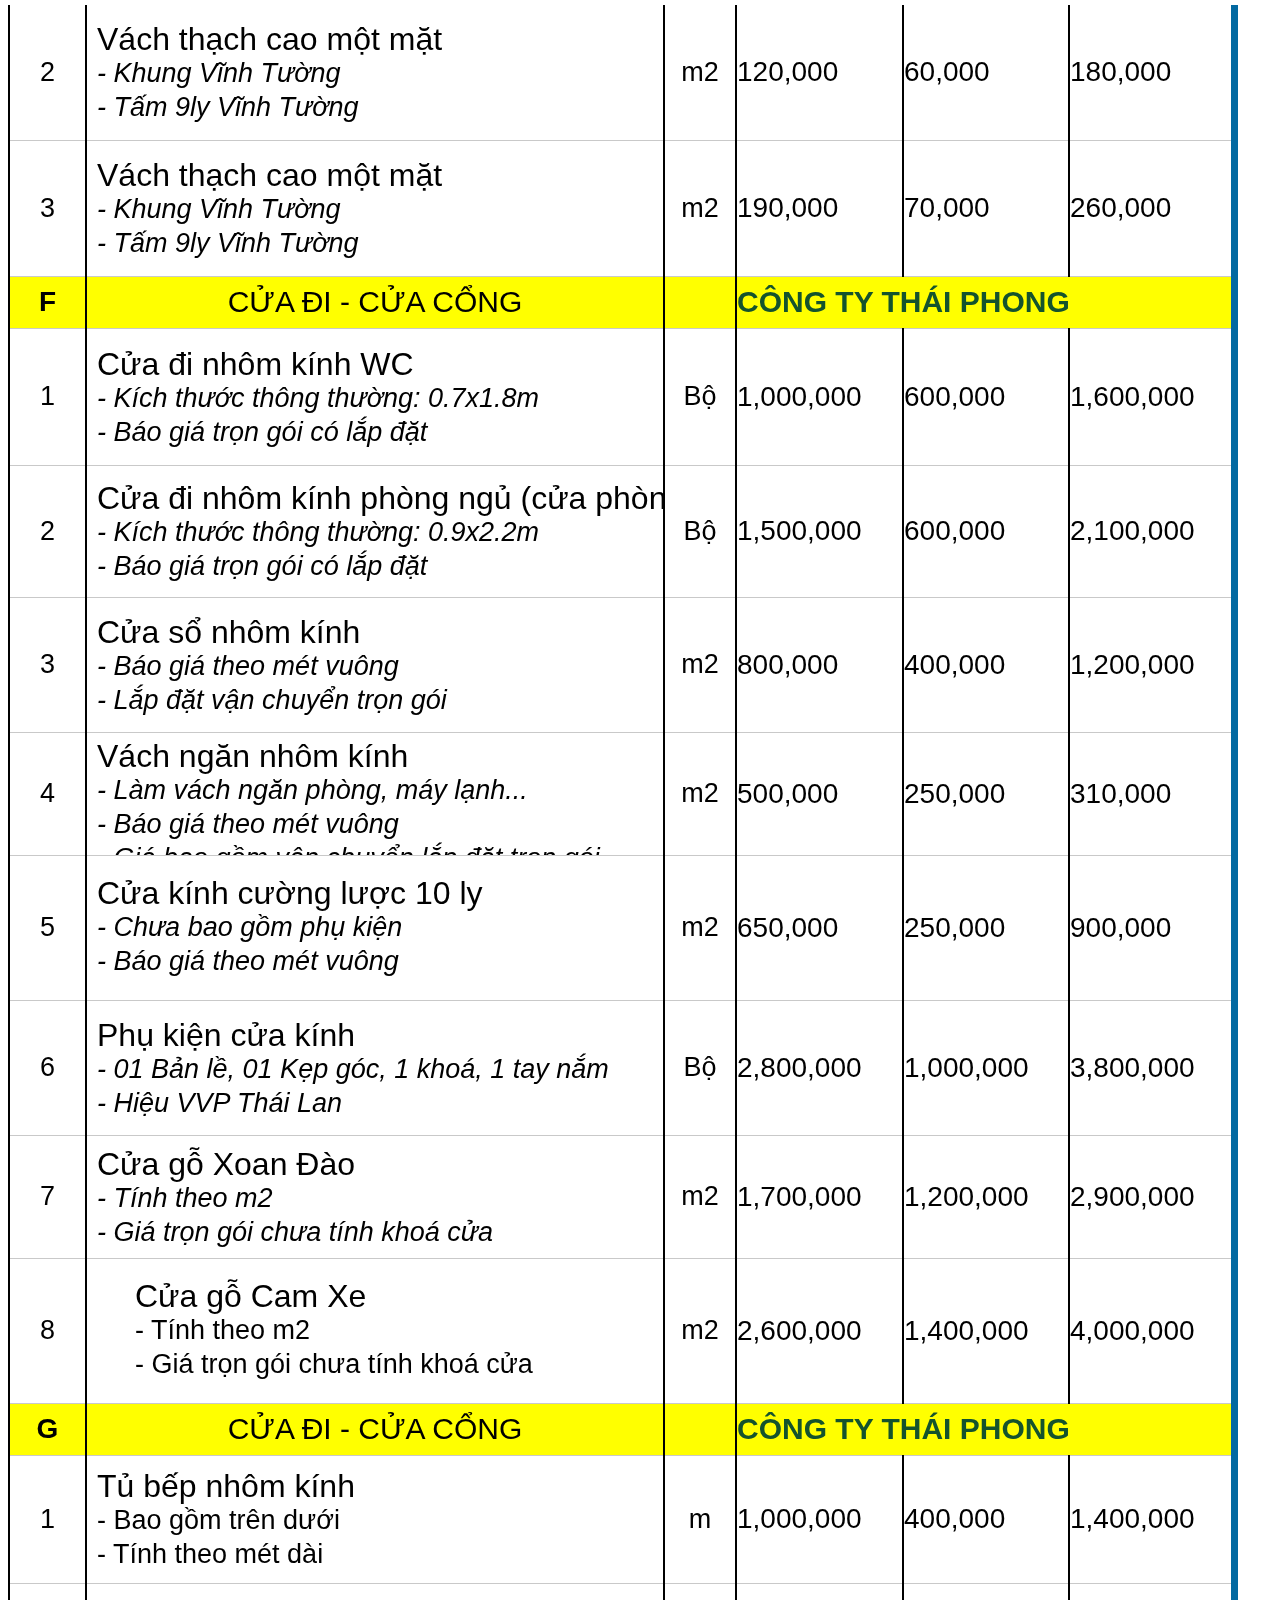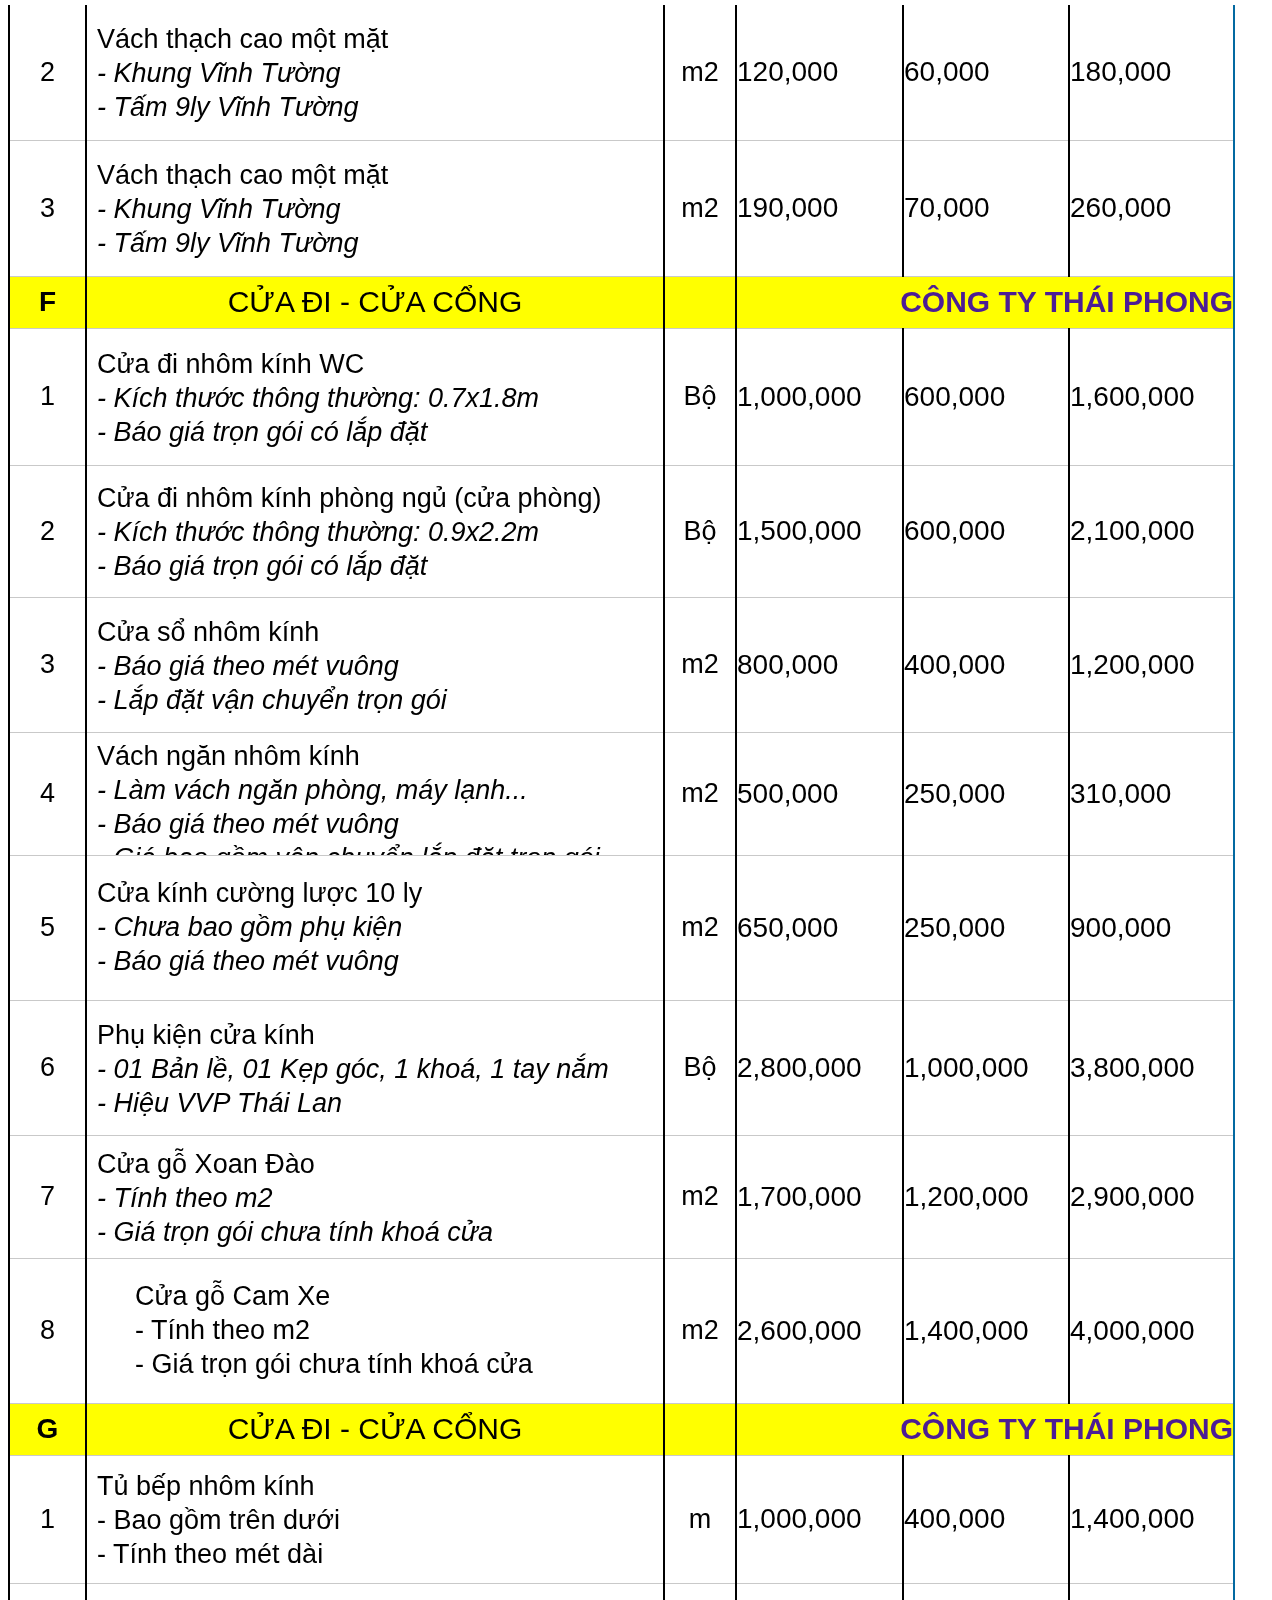--- a/index.html
+++ b/index.html
@@ -20,37 +20,37 @@
     table-layout: fixed;
     width: 1225px;
   }
   td {
     padding: 0;
     overflow: hidden;
     vertical-align: middle;
     border-left: 2px solid #000000;
     color: #000000;
   }
-  td:last-child { border-right: 2px solid #0369a1; }
+  td:last-child { border-right: 7px solid #0369a1; }
   tr:not(:first-child) td { border-top: 1px solid #c9c9c9; }
 
   
   .c-no {
     text-align: center;
     font-size: 27px;
   }
   .c-desc { vertical-align: top; }
   .desc-wrap {
     box-sizing: border-box;
     overflow: hidden;
     padding-left: 10px;
     padding-right: 6px;
   }
   .item-title {
-    font-size: 27px;
+    font-size: 32px;
     line-height: 34px;
     white-space: nowrap;
   }
   .detail-line {
     font-size: 27px;
     line-height: 34px;
     white-space: nowrap;
   }
   .detail-line.italic { font-style: italic; }
   .c-unit {
@@ -70,24 +70,24 @@
     font-size: 28px;
     font-weight: bold;
   }
   .sec-title {
     text-align: center;
     font-size: 30px;
     font-weight: normal;
     vertical-align: middle;
   }
   .sec-company {
-    text-align: right;
+    text-align: left;
     font-size: 30px;
     font-weight: bold;
-    color: #4c1d95;
+    color: #14532d;
     padding-right: 0;
   }
 
   
   tr.stub-row td { border-top: 1px solid #c9c9c9; }
 </style>
 </head>
 <body>
 
 <div class="page">

